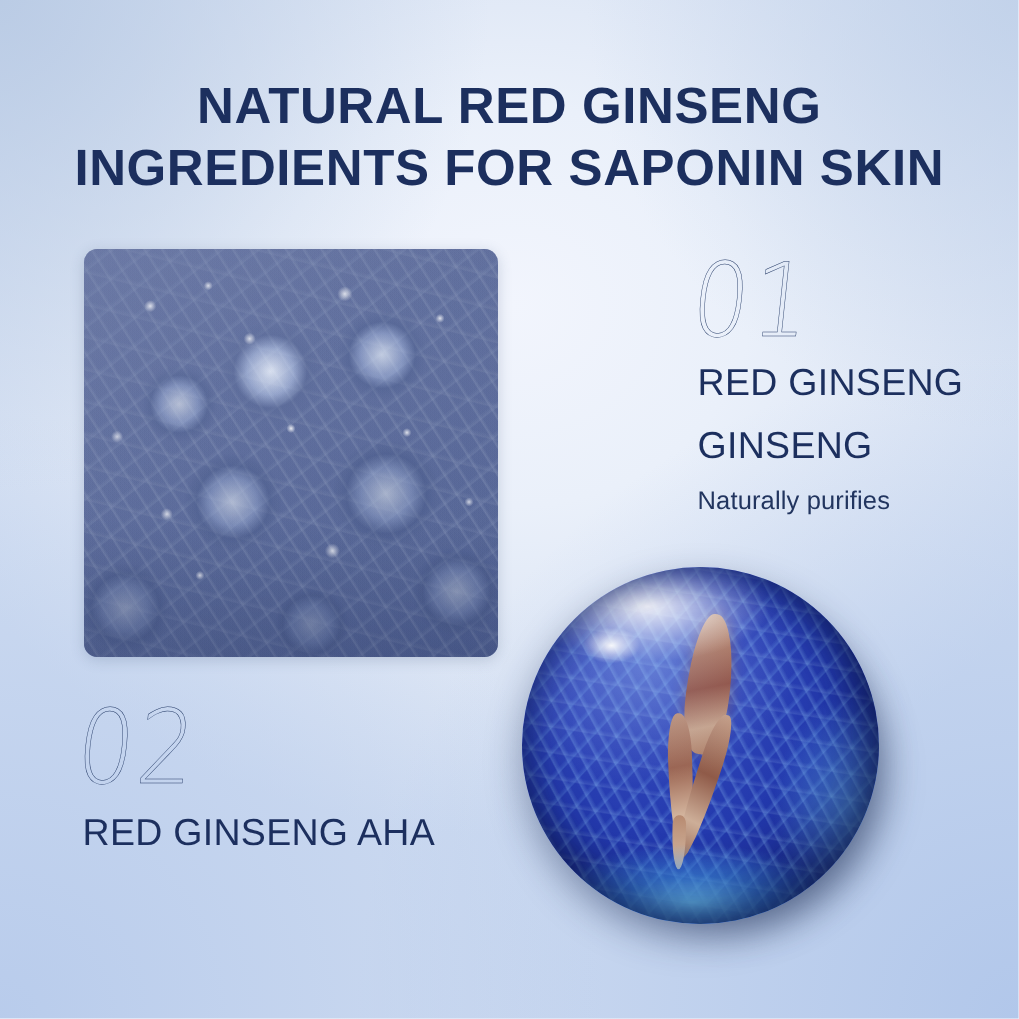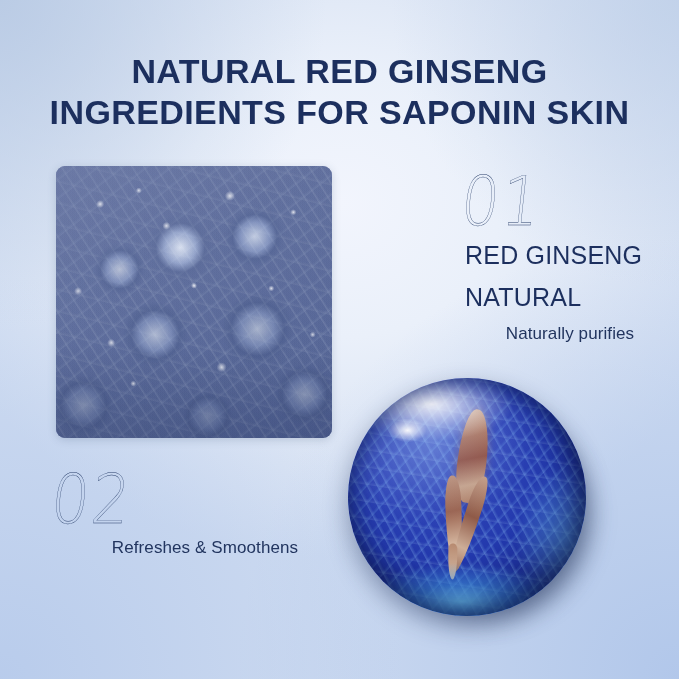--- a/index.html
+++ b/index.html
@@ -239,21 +239,20 @@
     font-weight: normal;
     line-height: 1.14;
     letter-spacing: 0.2px;
   }
   .block-sub {
     display: block;
     color: #22355f;
     font-size: 17px;
     font-weight: normal;
     letter-spacing: 0.1px;
-    text-align: center;
   }
   #block-01 .big-num { margin-bottom: 6px; }
   #block-01 .block-title { margin-top: 14px; }
   #block-01 .block-sub { margin-top: 12px; }
   #block-02 .big-num { margin-bottom: 6px; }
   #block-02 .block-title { margin-top: 16px; }
   #block-02 .block-sub { margin-top: 13px; }
 </style>
 </head>
 <body>
@@ -286,22 +285,22 @@
       </div>
       <div class="sp-layer sp-glow"></div>
       <div class="sp-layer sp-gloss"></div>
       <div class="sp-layer sp-rim"></div>
     </div>
   </div>
 
   <div class="block" id="block-01">
     <span class="big-num">01</span>
     <span class="block-title">RED GINSENG</span>
-    <span class="block-title">NATURAL</span>
+    <span class="block-title">GINSENG</span>
     <span class="block-sub">Naturally purifies</span>
   </div>
 
   <div class="block" id="block-02">
     <span class="big-num">02</span>
-    <span class="block-sub">Refreshes &amp; Smoothens</span>
+    <span class="block-title">RED GINSENG AHA</span>
   </div>
 
 </div>
 
 </body></html>

